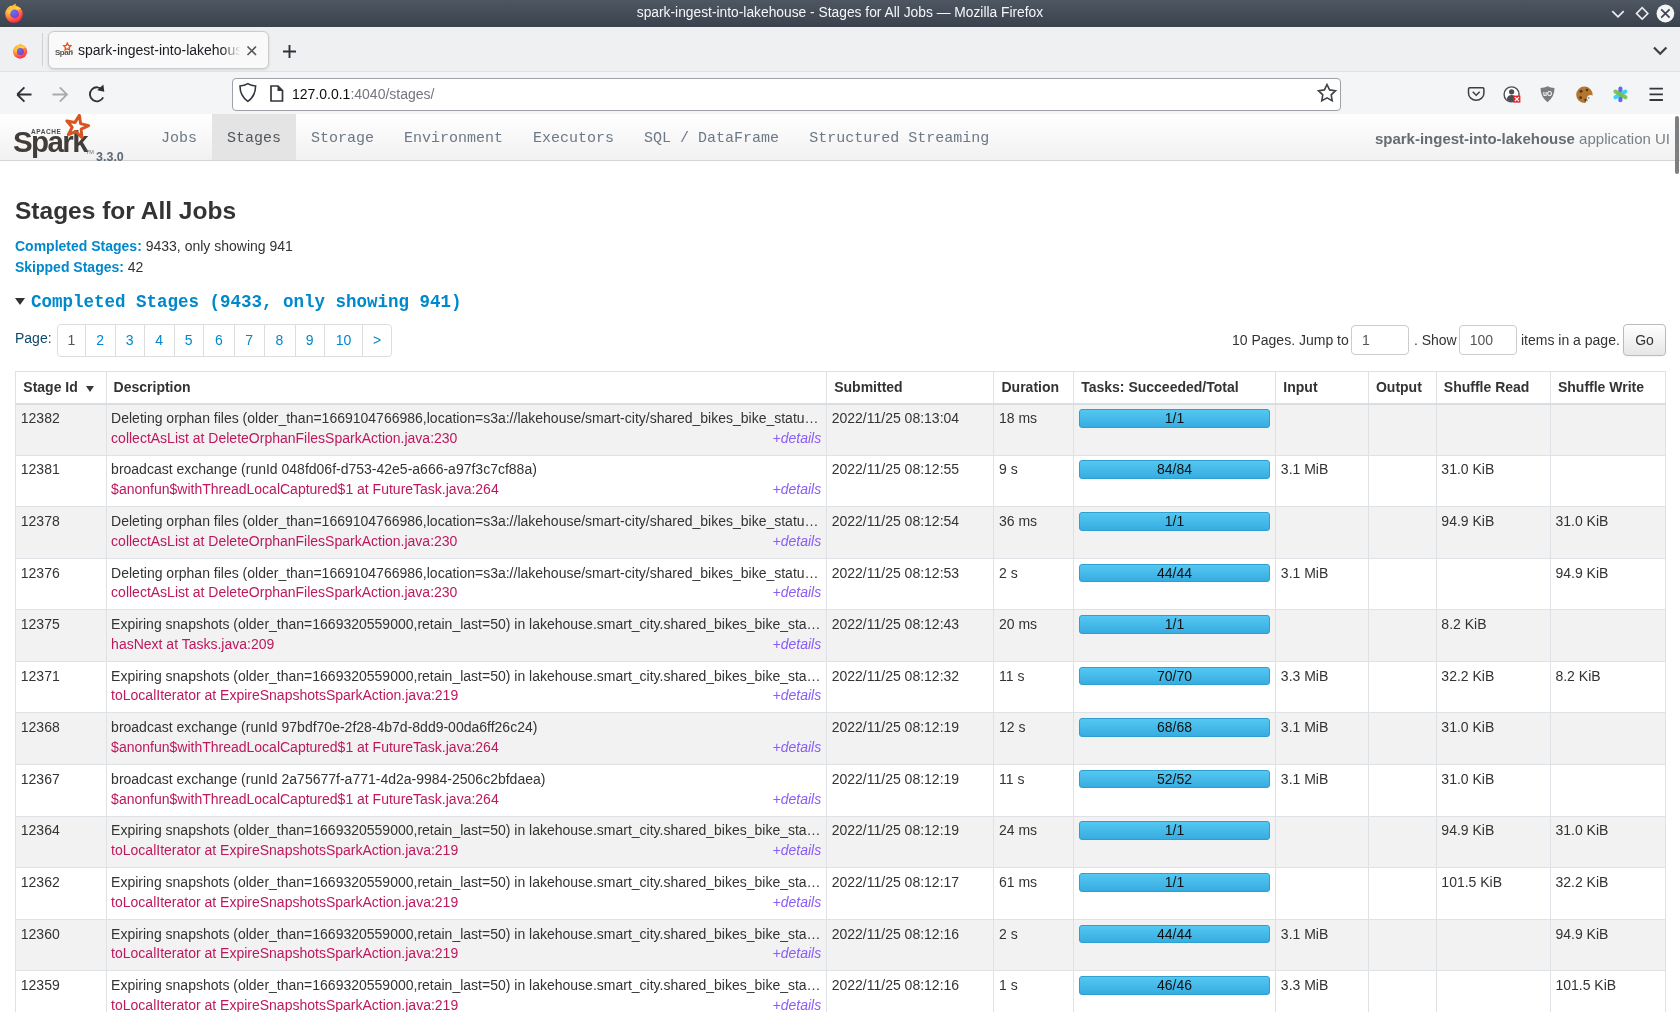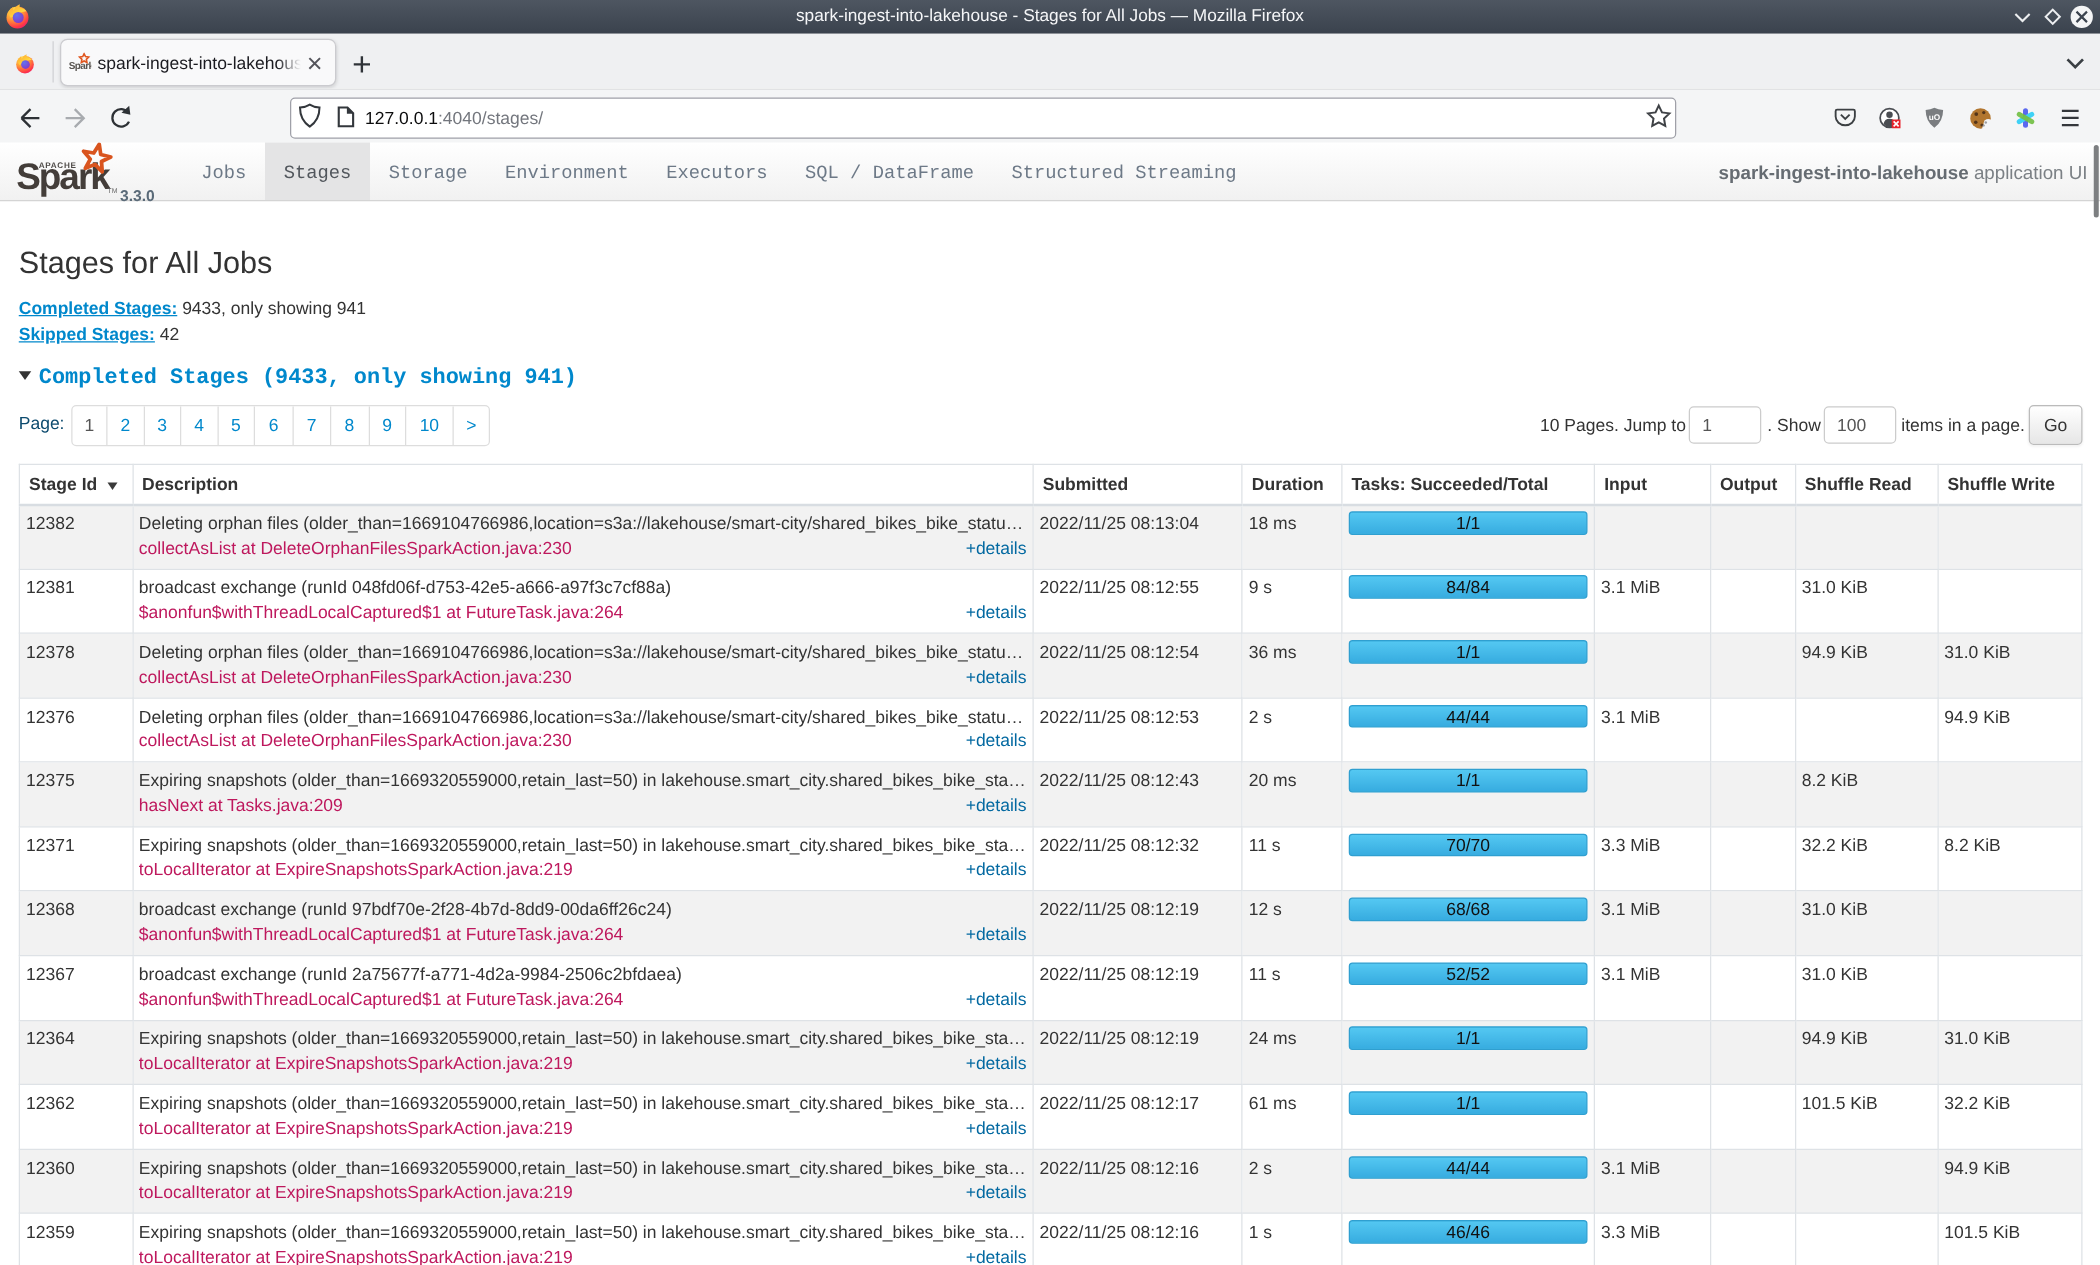--- a/index.html
+++ b/index.html
@@ -35,24 +35,24 @@
   .navbar { position:absolute; left:0; top:114px; width:1680px; height:47px;
             background:linear-gradient(#ffffff,#f1f1f1); border-bottom:1px solid #d4d4d4; }
   .navbar ul { position:absolute; left:146px; top:0; height:46px; list-style:none; display:flex;font-family:Liberation Mono, monospace; }
   .navbar li { font-size:15px; color:#6d7987; line-height:46px; padding:2px 15px 0 15px; height:46px; }
   .navbar li.active { background:#e4e4e5; color:#51565c; }
   .nav-right { position:absolute; right:10px; top:0; height:46px; line-height:46px;
                padding-top:2px; font-size:15px; color:#7b8085; }
   .nav-right b { color:#666c72; }
   .version { position:absolute; left:96px; top:36px; font-size:12.5px; font-weight:bold; color:#5a6a78; }
 
-  h3.pagetitle { position:absolute; left:15px; top:198px; font-size:24.5px; font-weight:normal;
+  h3.pagetitle { position:absolute; left:15px; top:198px; font-size:24.5px; font-weight:bold;
                  color:#333; line-height:25px; letter-spacing:0; }
   .sumlist { position:absolute; left:15px; top:236px; font-size:14px; color:#333; line-height:20.5px; }
-  .sumlist .blue { color:#0088cc; font-weight:bold;text-decoration:underline; }
+  .sumlist .blue { color:#0088cc; font-weight:bold; }
 
   .h4row { position:absolute; left:15px; top:292px; }
   .h4row .arrow { display:inline-block; width:0; height:0; border-left:5.6px solid transparent;
                   border-right:5.2px solid transparent; border-top:7px solid #333;
                   margin-right:6px; vertical-align:2px; }
   .h4row .h4txt { font-size:17.5px; font-weight:bold; color:#0088cc;font-family:Liberation Mono, monospace; }
 
   .pagelabel { position:absolute; left:15px; top:330px; font-size:14px; color:#0c4a6e; }
   .pagination { position:absolute; left:57px; top:323.5px; height:33.5px; display:flex;
                 background:#fff; border:1px solid #ddd; border-radius:4px; overflow:hidden; }
@@ -75,21 +75,21 @@
                  border-collapse:collapse; table-layout:fixed; font-size:14px; color:#333; }
   table.stages th, table.stages td { border:1px solid #dee2e6; white-space:nowrap;
                  overflow:hidden; text-align:left; vertical-align:top; }
   table.stages th { height:32px; font-weight:bold; padding:0 0 0 7px; vertical-align:middle;
                  border-bottom:2px solid #d8dde2; line-height:27.5px; }
   table.stages td { padding:4.8px 5px 0 4.5px; line-height:19.75px; height:51.58px; }
   table.stages tbody tr:nth-child(odd) td { background:#f2f2f2; }
   .sortarrow { display:inline-block; width:0; height:0; border-left:4.8px solid transparent;
                border-right:4.8px solid transparent; border-top:6px solid #3a3a3a; margin-left:4px; }
   td.desc .d2 { position:relative; }
-  td.desc .d2 .det { position:absolute; right:0; top:0; color:#0369a1; }
+  td.desc .d2 .det { position:absolute; right:0; top:0; color:#8b5cf6;font-style:italic; }
   a.lnk { color:#be185d; text-decoration:none; }
   .prog { height:18.6px; border:1px solid #2f9fd0; border-radius:3px; text-align:center;
           line-height:17px; font-size:14px; color:#111;
           background:linear-gradient(#54c8f2,#37ace0); }
 
   .scrollthumb { position:absolute; left:1675px; top:116px; width:3.8px; height:58px;
                  background:#7d7f81; border-radius:2px; }
 </style>
 </head>
 <body>

